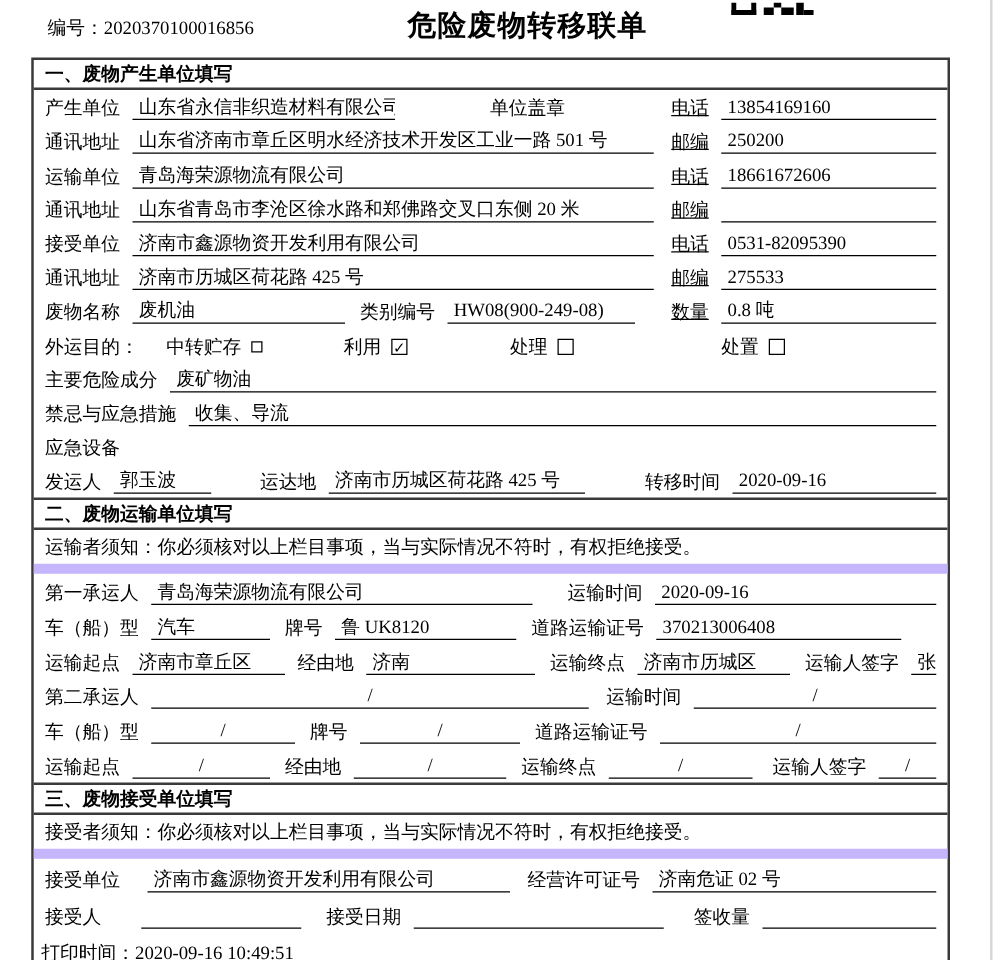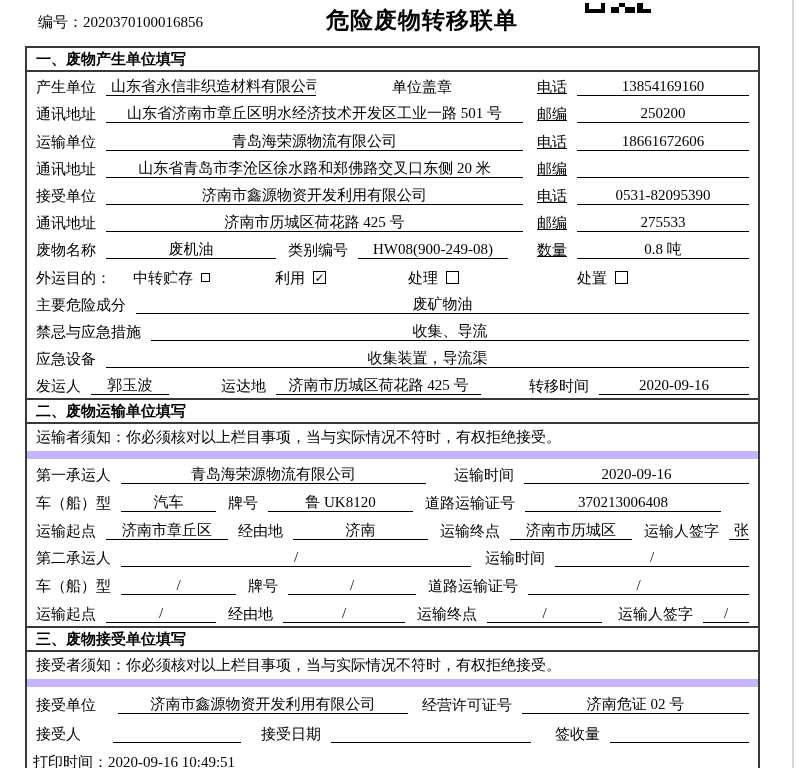--- a/index.html
+++ b/index.html
@@ -21,21 +21,21 @@
     font-family:"Liberation Sans","DejaVu Sans",sans-serif;font-weight:bold;font-size:15px;
   }
   .sec{border-top:2px solid #3a3a3a;}
   .notice{height:27px;display:flex;align-items:center;padding:0 9px;border-bottom:8px solid #c4b5fd;white-space:nowrap;}
   .row{display:flex;align-items:flex-end;height:24.2px;padding:0 9px 3px 9px;}
   .row.h2{height:24.8px;}
   .row.h3{height:26.5px;}
   .lbl{white-space:nowrap;margin-right:10px;line-height:18px;}
   .v{
     border-bottom:1px solid #000;padding:0 5px;white-space:nowrap;overflow:hidden;
-    line-height:18px;min-height:18px;display:inline-block;text-align:center;
+    line-height:18px;min-height:18px;display:inline-block;
   }
   .v.c{text-align:center;}
   .grow{flex:1;}
   .rgrp{margin-left:auto;width:212px;display:flex;align-items:flex-end;}
   .rgrp .lbl{margin-right:10px;text-decoration:underline;}
   .rgrp .v{flex:1;}
   .opt{display:inline-flex;align-items:center;white-space:nowrap;}
   .olbl{line-height:18px;}
   .cb{
     width:13px;height:13px;border:1.5px solid #000;display:inline-flex;align-items:center;
@@ -172,27 +172,26 @@
       <span class="v grow">废矿物油</span>
     </div>
 
     <div class="row">
       <span class="lbl">禁忌与应急措施</span>
       <span class="v grow">收集、导流</span>
     </div>
 
     <div class="row">
       <span class="lbl">应急设备</span>
-      <span class="v grow">收集装置，导流渠</span>
     </div>
 
     <div class="row">
       <span class="lbl">发运人</span>
       <span class="v" style="width:68px">郭玉波</span>
-      <span class="lbl" style="margin-left:52px">运达地</span>
+      <span class="lbl" style="margin-left:39px">运达地</span>
       <span class="v" style="width:195px">济南市历城区荷花路 425 号</span>
       <span class="lbl" style="margin-left:48px">转移时间</span>
       <span class="v grow">2020-09-16</span>
     </div>
   </div>
 
   <div class="sec">
     <div class="sec-hd">二、废物运输单位填写</div>
     <div class="notice">运输者须知：你必须核对以上栏目事项，当与实际情况不符时，有权拒绝接受。</div>
 

